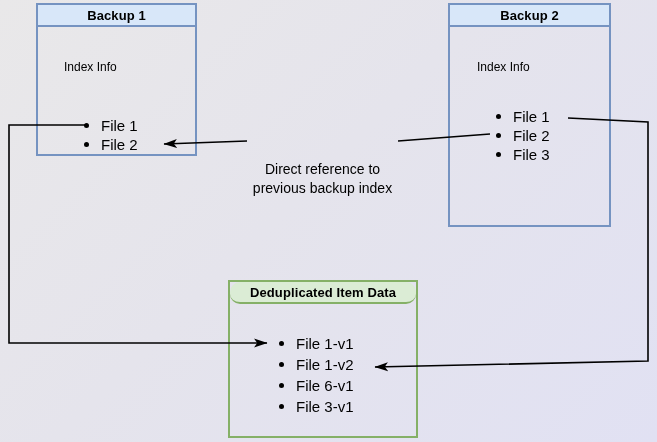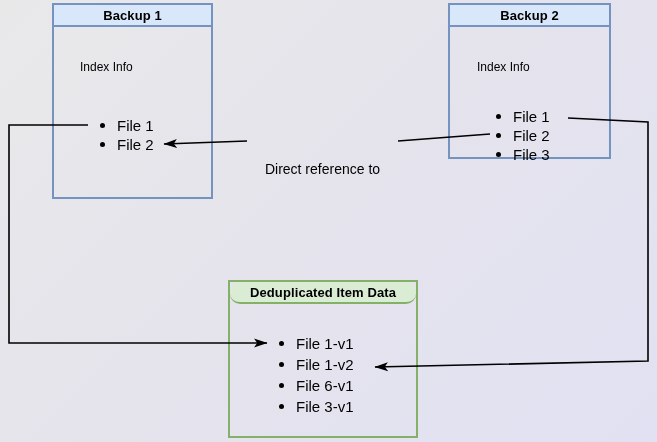--- a/index.html
+++ b/index.html
@@ -60,22 +60,22 @@
     content: "";
     position: absolute;
     left: 2px;
     top: 50%;
     margin-top: -2.5px;
     width: 5px;
     height: 5px;
     border-radius: 50%;
     background: #000;
   }
-  #b1 { left: 52px;  top: 3px;   width: 161px; height: 196px; }
-  #b2 { left: 448px; top: 3px;   width: 163px; height: 156px; text-align: right; }
+  #b1 { left: 36px;  top: 3px;   width: 161px; height: 153px; }
+  #b2 { left: 448px; top: 3px;   width: 163px; height: 224px; text-align: right; }
   #b3 { left: 228px; top: 280px; width: 190px; height: 158px; }
 
   #b1 .body-label { left: 26px; top: 31px; }
   #b2 .body-label { left: 27px; top: 31px; }
   #b1 ul.file-list { left: 44px; top: 89px; }
   #b2 ul.file-list { left: 44px; top: 80px; }
   #b3 ul.file-list { left: 47px; top: 29px; }
 
   .annotation {
     position: absolute;
@@ -138,20 +138,21 @@
           <li>File 1-v1</li>
           <li>File 1-v2</li>
           <li>File 6-v1</li>
           <li>File 3-v1</li>
         </ul>
     </div>
   </div>
 
   <div class="annotation">
     <div>Direct reference to</div>
+    <div>previous backup index</div>
   </div>
 
   <svg class="connectors" viewBox="0 0 657 442" xmlns="http://www.w3.org/2000/svg">
     <defs>
       <marker id="arrowhead" markerUnits="userSpaceOnUse" markerWidth="14" markerHeight="10" viewBox="0 0 14 10" refX="13" refY="5" orient="auto">
         <path d="M0,0.5 L13.5,5 L0,9.5 L3.2,5 Z" fill="#000"></path>
       </marker>
     </defs>
     <path d="M 88 125 L 9 125 L 9 343 L 267 343" fill="none" stroke="#000" stroke-width="1.6" marker-end="url(#arrowhead)"></path>
     <path d="M 490 134 L 398 141" fill="none" stroke="#000" stroke-width="1.6"></path>

